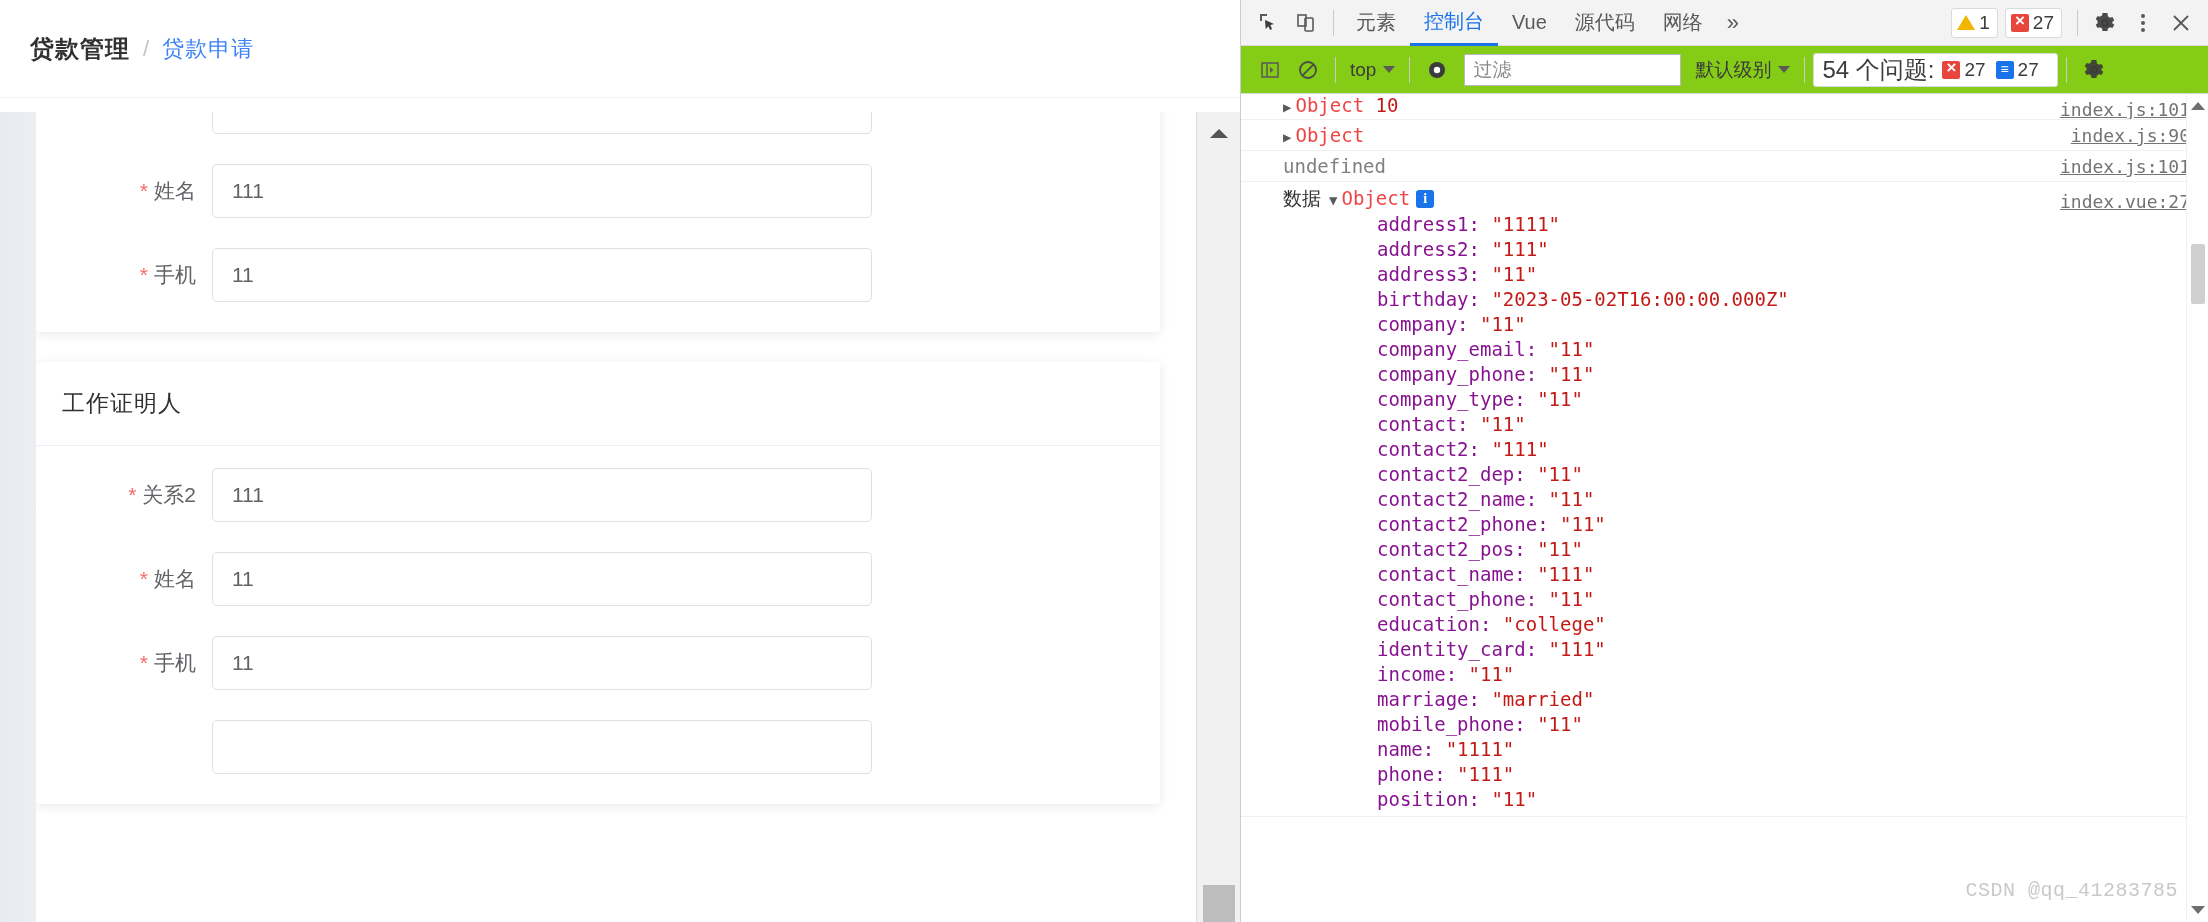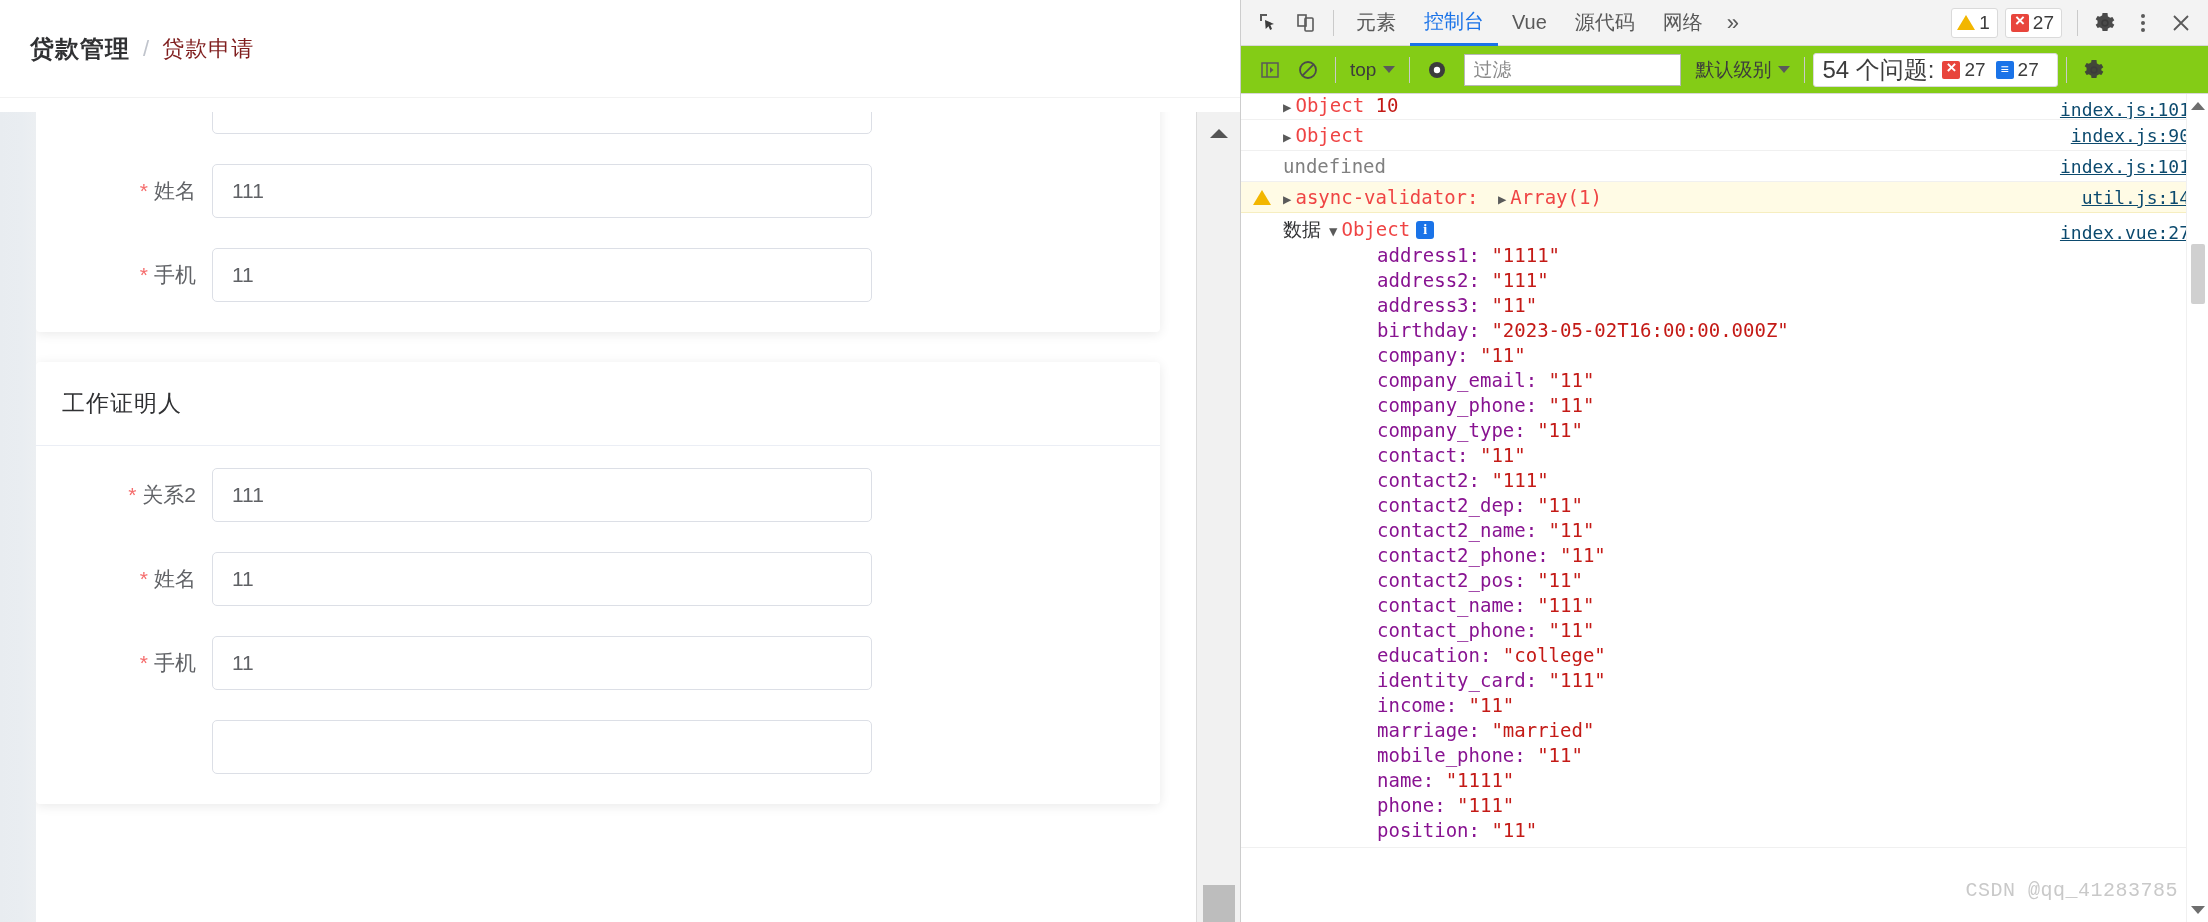--- a/index.html
+++ b/index.html
@@ -32,21 +32,21 @@
     align-items: center;
     padding-left: 30px;
     border-bottom: 1px solid #f2f2f2;
     position: relative;
     z-index: 3;
   }
   .bc-current {
     font-size: 24px; font-weight: bold; color: #303133; letter-spacing: 1px;
   }
   .bc-sep { font-size: 22px; color: #c0c4cc; margin: 0 13px; }
-  .bc-next { font-size: 22px; color: #7f1d1d; letter-spacing: 1px; }
+  .bc-next { font-size: 22px; color: #3b82f6; letter-spacing: 1px; }
 
   
   .page-body {
     position: absolute;
     top: 112px; left: 0;
     width: 1476px; height: 810px;
     background: #ffffff;
   }
   .app-gutter {
     position: absolute; top: 0; left: 0;
@@ -291,21 +291,21 @@
   }
   .log-icon .warn-tri2 {
     width: 0; height: 0;
     border-left: 9px solid transparent;
     border-right: 9px solid transparent;
     border-bottom: 15px solid #f2b600;
   }
   .log-main { flex: 1 1 auto; padding-left: 0; white-space: nowrap; }
   .log-src {
     position: absolute; right: 18px; top: 5px;
-    font-size: 18px; color: #0c4a6e;
+    font-size: 18px; color: #737373;
     text-decoration: underline;
     font-family: "DejaVu Sans Mono", "Liberation Mono", monospace;
     cursor: pointer;
   }
   .tri { display: inline-block; color: #5a5a5a; font-size: 14px; margin-right: 4px; }
   .obj-name { color: #ef4444; }
   .undef { color: #808080; }
   .label-cn {
     color: #303133;
     font-family: "Liberation Sans","DejaVu Sans",sans-serif;
@@ -594,30 +594,20 @@
         </div>
         <div class="log-src">index.js:90</div>
       </div>
 
       <div class="log-row">
         <div class="log-icon"></div>
         <div class="log-main undef">undefined</div>
         <div class="log-src">index.js:101</div>
       </div>
 
-      <div class="log-row warning">
-        <div class="log-icon">
-          <div class="warn-tri2"></div>
-        </div>
-        <div class="log-main">
-          <span class="tri">▶</span><span class="obj-name">async-validator:</span>
-          <span class="tri" style="margin-left:8px;">▶</span><span class="obj-name">Array(1)</span>
-        </div>
-        <div class="log-src">util.js:14</div>
-      </div>
 
       <div class="log-row" style="flex-direction:column; align-items:stretch;">
         <div style="display:flex; align-items:flex-start; position:relative;">
           <div class="log-icon"></div>
           <div class="log-main">
             <span class="label-cn">数据</span><span class="tri">▼</span><span class="obj-name">Object</span><span class="info-circle">i</span>
           </div>
           <div class="log-src">index.vue:27</div>
         </div>
         <div id="prop-list">

